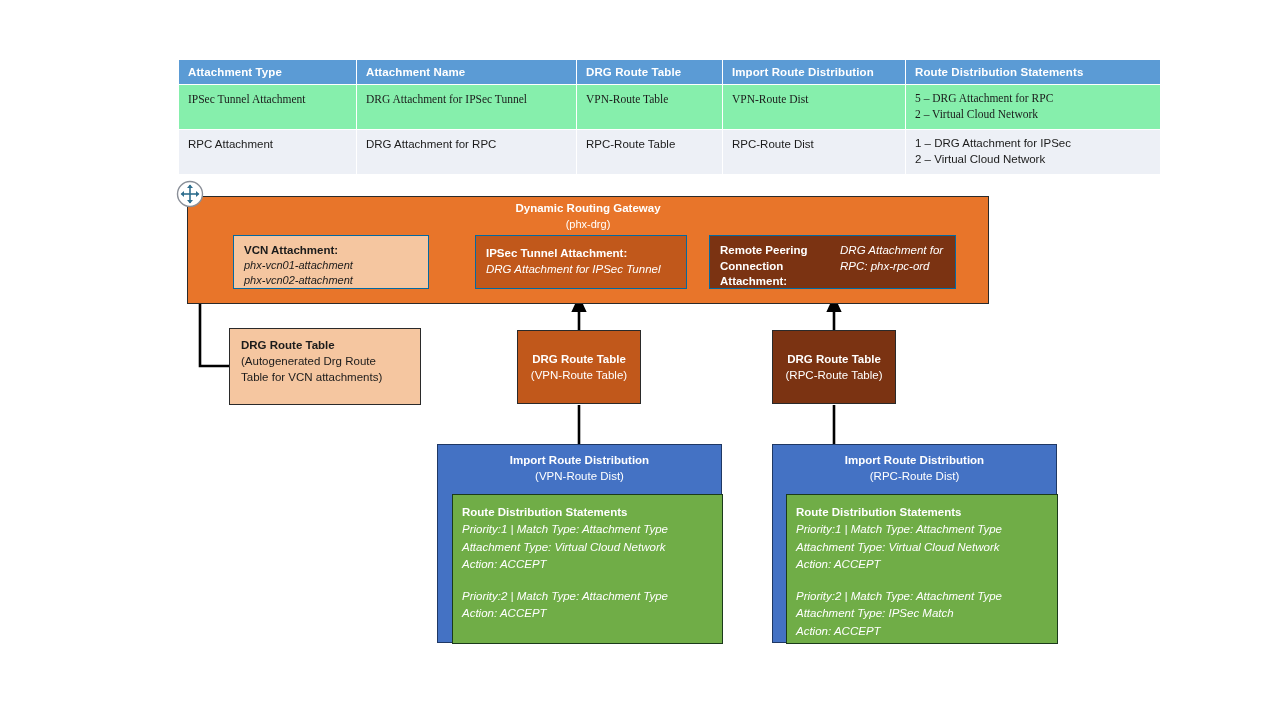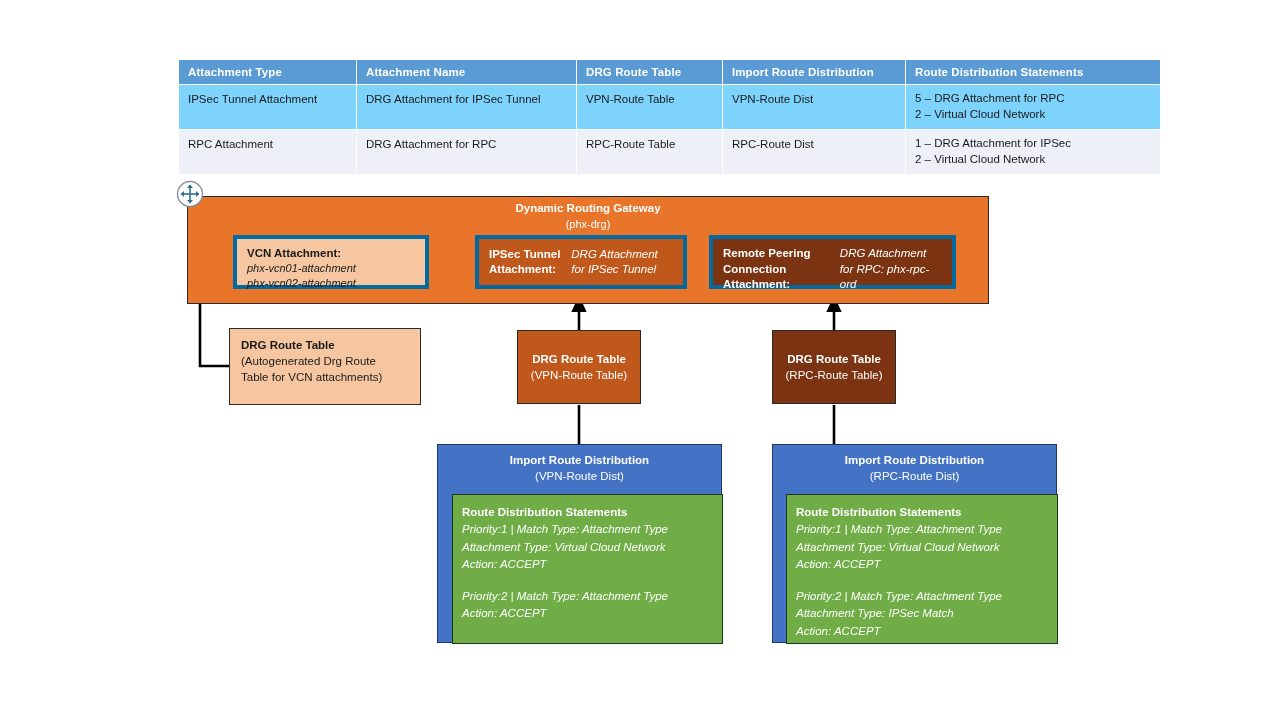--- a/index.html
+++ b/index.html
@@ -36,21 +36,21 @@
   }
   #attachment-table td {
     font-size: 11.5px;
     color: #1b1b1b;
     text-align: left;
     padding: 7px 8px 7px 9px;
     border: 1px solid #ffffff;
     vertical-align: top;
     line-height: 1.35;
   }
-  #attachment-table tr.row-even td { background: #7dd3fc; }
+  #attachment-table tr.row-even td { background: #86efac; font-family: Liberation Serif, serif; }
   #attachment-table tr.row-odd  td { background: #EDF0F6; }
   #attachment-table td.stmt-cell { padding-top: 6px; }
   #attachment-table td .stmt-line { display: block; white-space: nowrap; }
 
   
   .col-1 { width: 160px; }
   .col-2 { width: 202px; }
   .col-3 { width: 128px; }
   .col-4 { width: 165px; }
   .col-5 { width: 237px; }
@@ -79,21 +79,21 @@
   }
   #drg-title .sub {
     display: block;
     font-weight: normal;
     font-size: 11px;
   }
 
   .attach-box {
     position: absolute;
     box-sizing: border-box;
-    border: 4px solid #0369a1;
+    border: 1px solid #0369a1;
     padding: 7px 10px;
   }
   #vcn-attachment-box {
     left: 45px;
     top: 38px;
     width: 196px;
     height: 54px;
     background: #F5C6A0;
     color: #1b1b1b;
   }
@@ -110,23 +110,22 @@
     line-height: 1.32;
   }
   #ipsec-attachment-box {
     left: 287px;
     top: 38px;
     width: 212px;
     height: 54px;
     background: #C1581B;
     color: #ffffff;
     display: flex;
-    flex-direction: row;
+    flex-direction: column;
     justify-content: center;
-    align-items: flex-end;
   }
   #rpc-attachment-box {
     left: 521px;
     top: 38px;
     width: 247px;
     height: 54px;
     background: #7B3312;
     color: #ffffff;
     display: flex;
     flex-direction: row;

